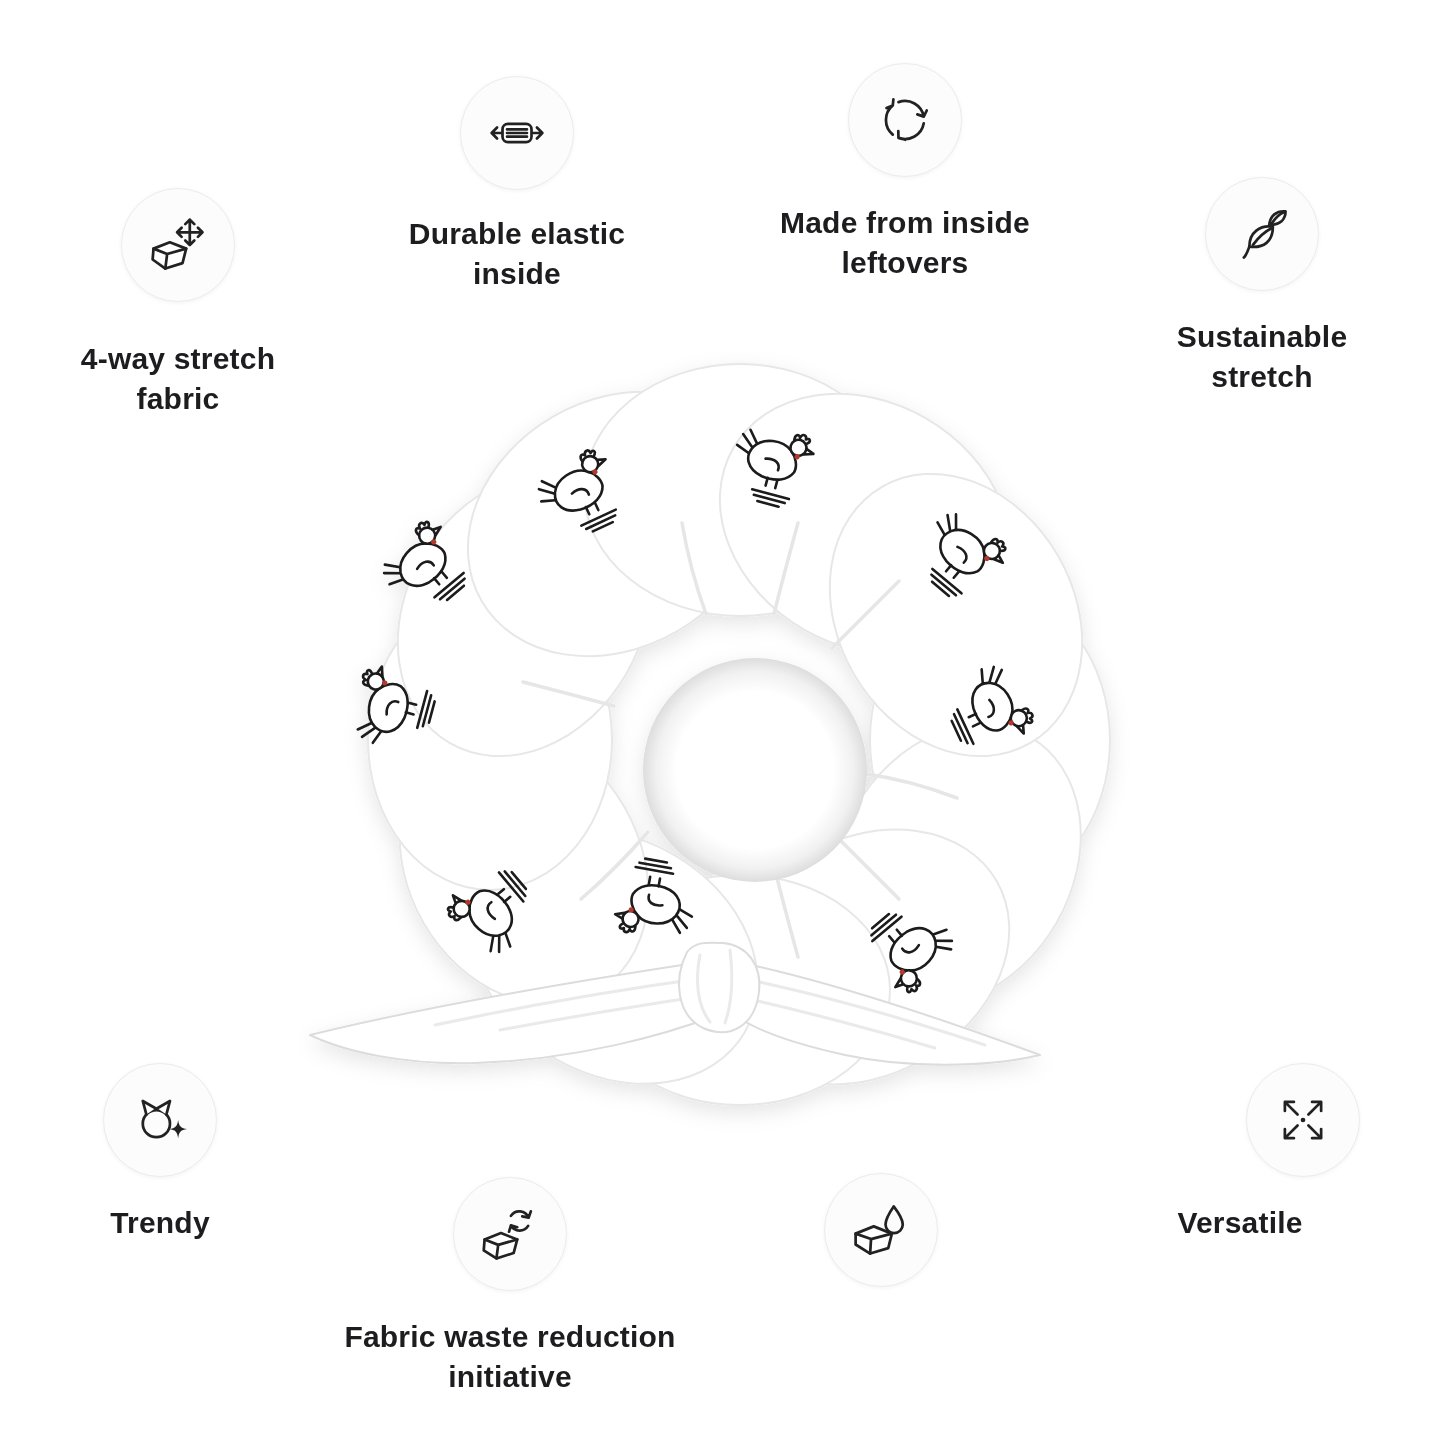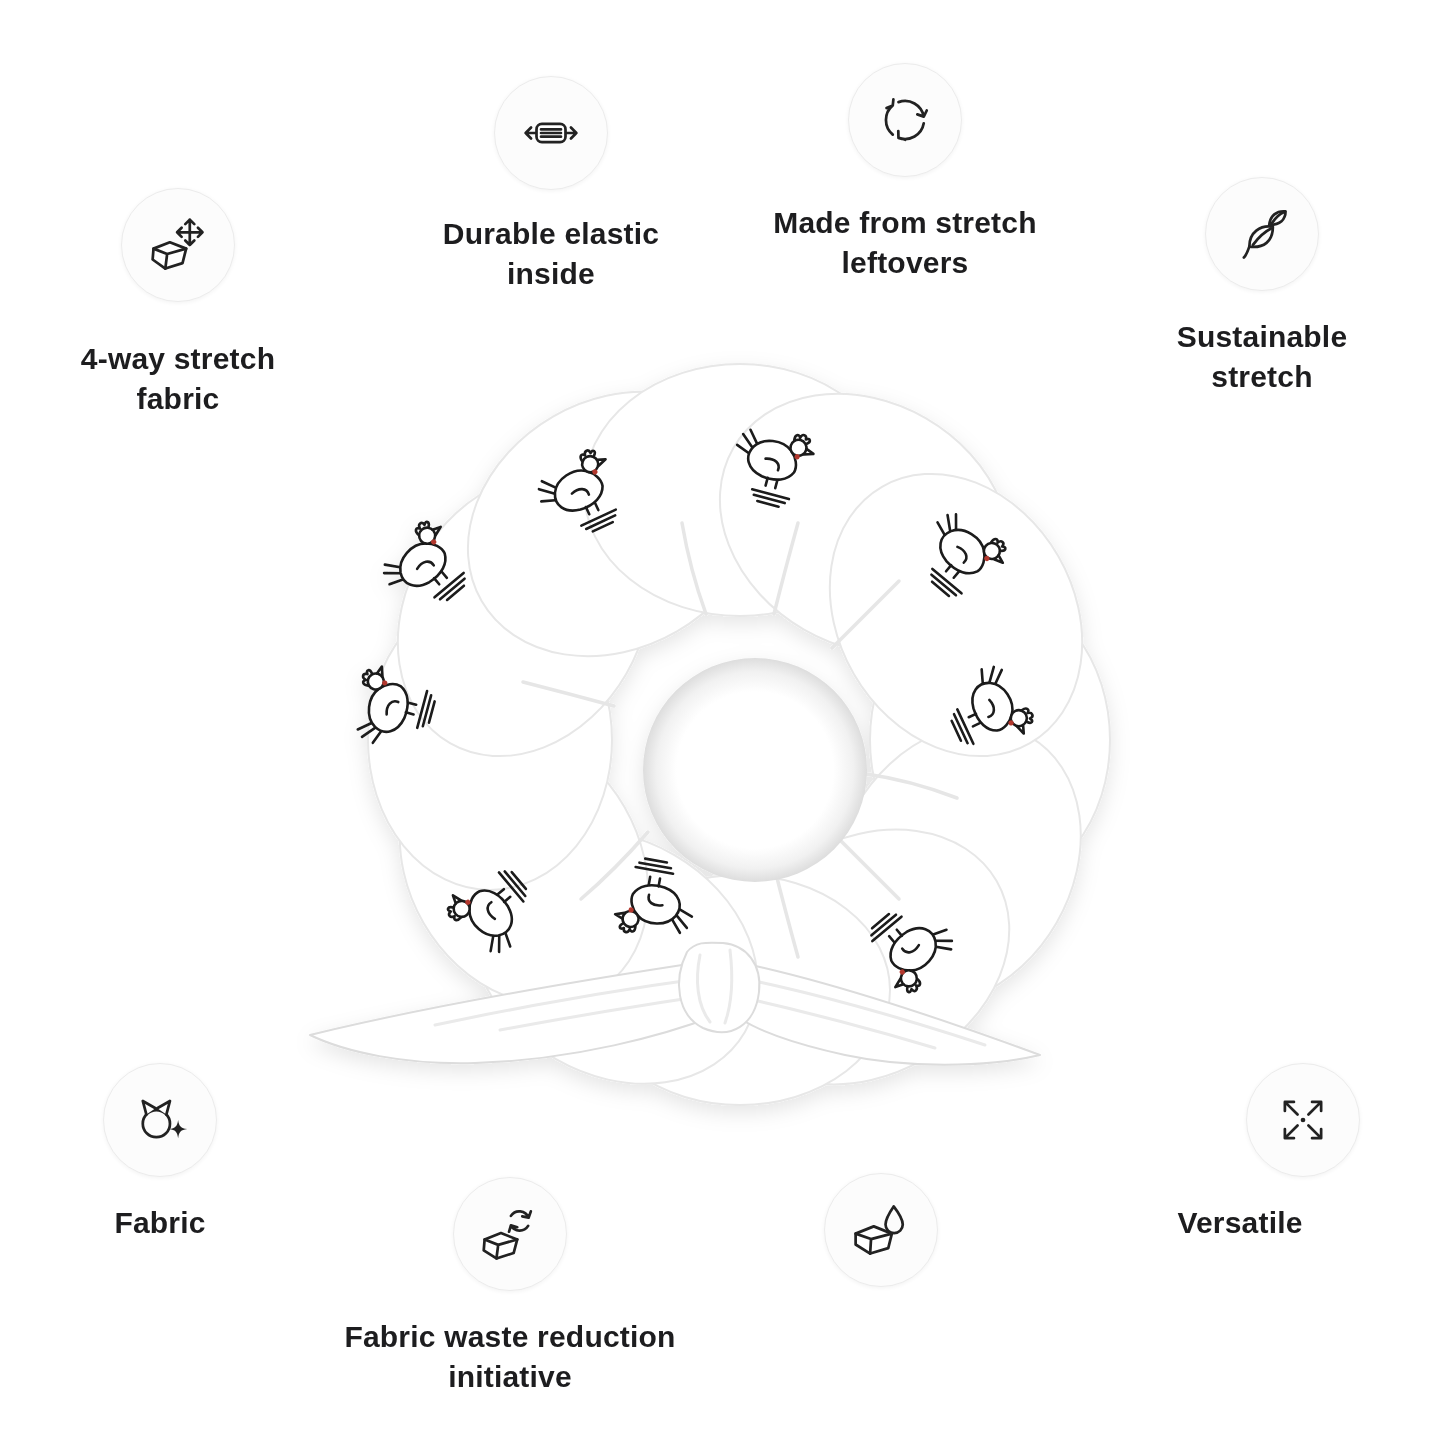--- a/index.html
+++ b/index.html
@@ -18,21 +18,21 @@
     display:flex;align-items:center;justify-content:center;flex:0 0 auto;
   }
   .icon-circle svg{width:58px;height:58px;display:block;}
   .ic{stroke:#222222;stroke-width:3;fill:none;stroke-linecap:round;stroke-linejoin:round;}
   .icf{fill:#ffffff;}
   .label{
     font-weight:bold;font-size:30px;line-height:1.32;color:#1d1d1f;
     text-align:center;letter-spacing:0.2px;
   }
   .f1{left:178px;top:188px;gap:37px;}  .f1 .label{width:230px;}
-  .f2{left:551px;top:76px;gap:24px;}   .f2 .label{width:250px;}
+  .f2{left:517px;top:76px;gap:24px;}   .f2 .label{width:250px;}
   .f3{left:905px;top:63px;}   .f3 .label{width:280px;}
   .f4{left:1262px;top:177px;} .f4 .label{width:210px;}
   .f5{left:160px;top:1063px;} .f5 .label{width:240px;}
   .f6{left:510px;top:1177px;} .f6 .label{width:360px;}
   .f7{left:881px;top:1173px;} .f7 .label{width:340px;}
   .f8{left:1240px;top:1063px;align-items:flex-end;}.f8 .label{width:240px;}
   .scrunchie{position:absolute;left:285px;top:330px;width:870px;height:830px;}
   .hs{stroke:#1a1a1a;stroke-width:2.6;fill:none;stroke-linecap:round;stroke-linejoin:round;}
   .hf{fill:#ffffff;}
   .puff{fill:#ffffff;stroke:#e7e7e7;stroke-width:2;}
@@ -146,21 +146,21 @@
   </div>
 
   <div class="feature f3">
     <div class="icon-circle">
       <svg viewBox="0 0 64 64">
         <path class="ic" d="M 24.8,12.3 A 21,21 0 0 1 52.7,28.3 M 56,21.5 L 52.7,28.3 L 45.6,25.8"></path>
         <path class="ic" d="M 52.7,35.6 A 21,21 0 0 1 24.8,51.7 M 32.2,53.8 L 24.8,51.7 L 24.6,44.2"></path>
         <path class="ic" d="M 18.5,48.1 A 21,21 0 0 1 18.5,15.9 M 11.6,18.8 L 18.5,15.9 L 19.2,9.2"></path>
       </svg>
     </div>
-    <div class="label">Made from stretch leftovers</div>
+    <div class="label">Made from inside leftovers</div>
   </div>
 
   <div class="feature f4">
     <div class="icon-circle">
       <svg viewBox="0 0 64 64">
         <path class="ic" d="M 18,46 C 18,30 30,22 44,24 C 44,40 34,48 18,46 Z"></path>
         <path class="ic" d="M 22,44 C 28,36 34,30 42,26"></path>
         <path class="ic" d="M 40,22 C 41,12 48,6 58,7 C 58,16 52,22 40,22 Z"></path>
         <path class="ic" d="M 43,20 C 47,14 51,10 56,8"></path>
         <path class="ic" d="M 18,46 C 16,52 14,56 12,58"></path>
@@ -171,21 +171,21 @@
 
   <div class="feature f5">
     <div class="icon-circle">
       <svg viewBox="0 0 64 64">
         <circle class="ic" cx="28" cy="36" r="15"></circle>
         <path class="ic icf" d="M 17,26 L 13,11 L 27,19"></path>
         <path class="ic icf" d="M 39,26 L 43,11 L 29,19"></path>
         <path d="M 52,32 C 53,39 55,41 62,42 C 55,43 53,45 52,52 C 51,45 49,43 42,42 C 49,41 51,39 52,32 Z" fill="#222222"></path>
       </svg>
     </div>
-    <div class="label">Fabric</div>
+    <div class="label">Trendy</div>
   </div>
 
   <div class="feature f6">
     <div class="icon-circle">
       <svg viewBox="0 0 64 64">
         <path class="ic" d="M 33,12 A 11,11 0 0 1 52.5,14 M 55,7 L 52.5,14 L 45.5,12.5"></path>
         <path class="ic" d="M 52,23 A 11,11 0 0 1 33,22.5 M 31,29.5 L 33,22.5 L 40,24.5"></path>
         <path class="ic icf" d="M 4,38 L 22,31 L 40,38 L 36,53 L 17,59 L 3,50 Z"></path>
         <path class="ic" d="M 4,38 L 19,44 L 40,38 M 19,44 L 17,59"></path>
       </svg>

